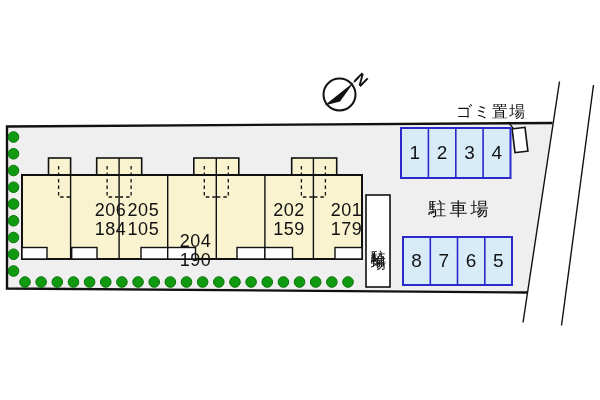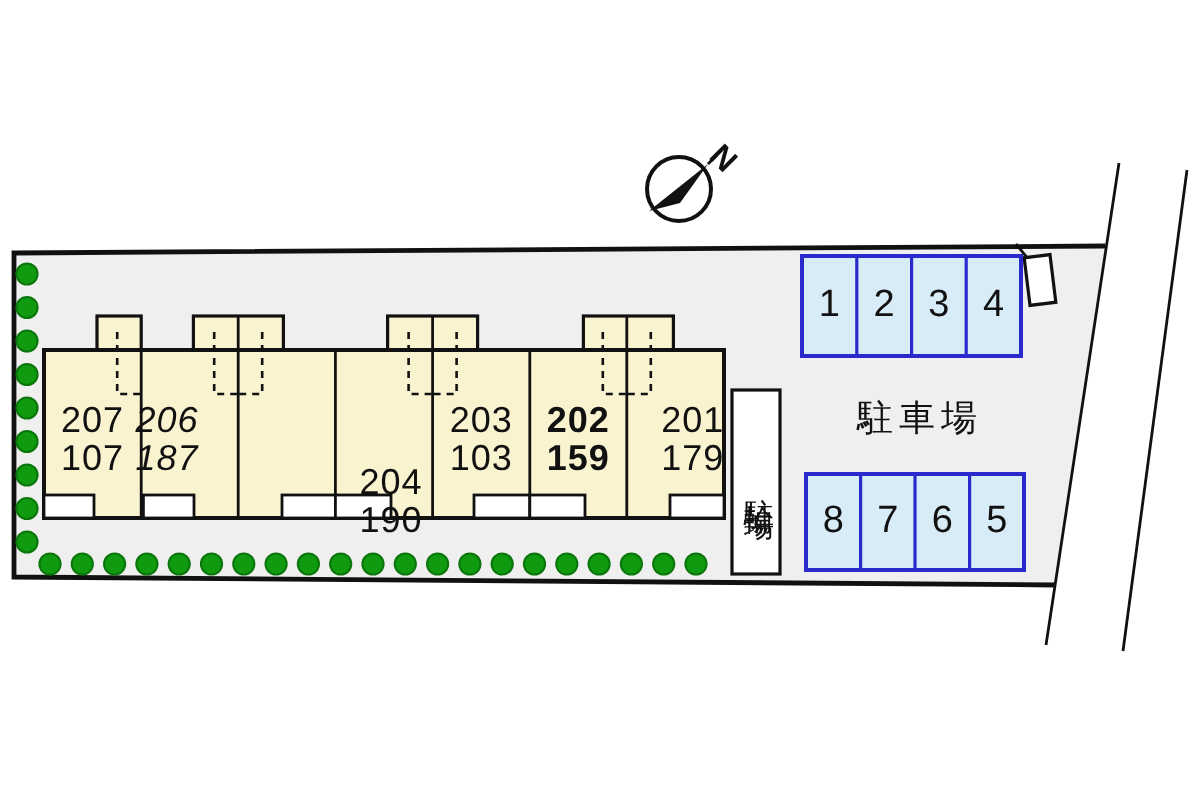--- a/index.html
+++ b/index.html
@@ -151,37 +151,33 @@
         <circle cx="348" cy="282" r="5.3" class="tree"></circle>
       </g>
 
     <g>
       <circle class="compass-circle" cx="339.5" cy="94.5" r="16"></circle>
       <polygon class="compass-wedge" points="324.5,105.5 354,82 340,101.5"></polygon>
       <line class="thin" x1="354" y1="82" x2="358.5" y2="77.5"></line>
     </g>
   </svg>
 
-  <div class="lbl unit-label" style="left:21.8px;top:201px;">
-    <span>207</span>
-    <span>107</span>
-  </div>
-  <div class="lbl unit-label" style="left:59px;top:201px;font-style:italic;">
+  <div class="lbl unit-label" style="left:86px;top:201px;">
     <span>206</span>
-    <span>187</span>
+    <span>184</span>
+  </div>
+  <div class="lbl unit-label" style="left:118.9px;top:201px;">
+    <span>205</span>
+    <span>105</span>
   </div>
   <div class="lbl unit-label" style="left:171px;top:201px;margin-top:31px;">
     <span>204</span>
     <span>190</span>
   </div>
-  <div class="lbl unit-label" style="left:216.1px;top:201px;">
-    <span>203</span>
-    <span>103</span>
-  </div>
-  <div class="lbl unit-label" style="left:264.6px;top:201px;font-weight:bold;">
+  <div class="lbl unit-label" style="left:264.6px;top:201px;">
     <span>202</span>
     <span>159</span>
   </div>
   <div class="lbl unit-label" style="left:313.2px;top:201px;text-align:right;">
     <span>201</span>
     <span>179</span>
   </div>
 
   <div class="lbl stall-row" style="left:401px;top:128px;width:109.5px;height:50px;">
     <span>1</span>
@@ -190,15 +186,16 @@
     <span>4</span>
   </div>
   <div class="lbl stall-row" style="left:403px;top:237px;width:109px;height:48px;">
     <span>8</span>
     <span>7</span>
     <span>6</span>
     <span>5</span>
   </div>
 
   <div class="lbl parking-label" style="left:415px;top:197px;">駐車場</div>
+  <div class="lbl garbage-label" style="left:456px;top:102px;">ゴミ置場</div>
   <div class="lbl bike-label" style="left:366px;top:195px;">駐輪場</div>
   <div class="lbl compass-n" style="left:355px;top:71px;">N</div>
 </div>
 
 </body></html>

